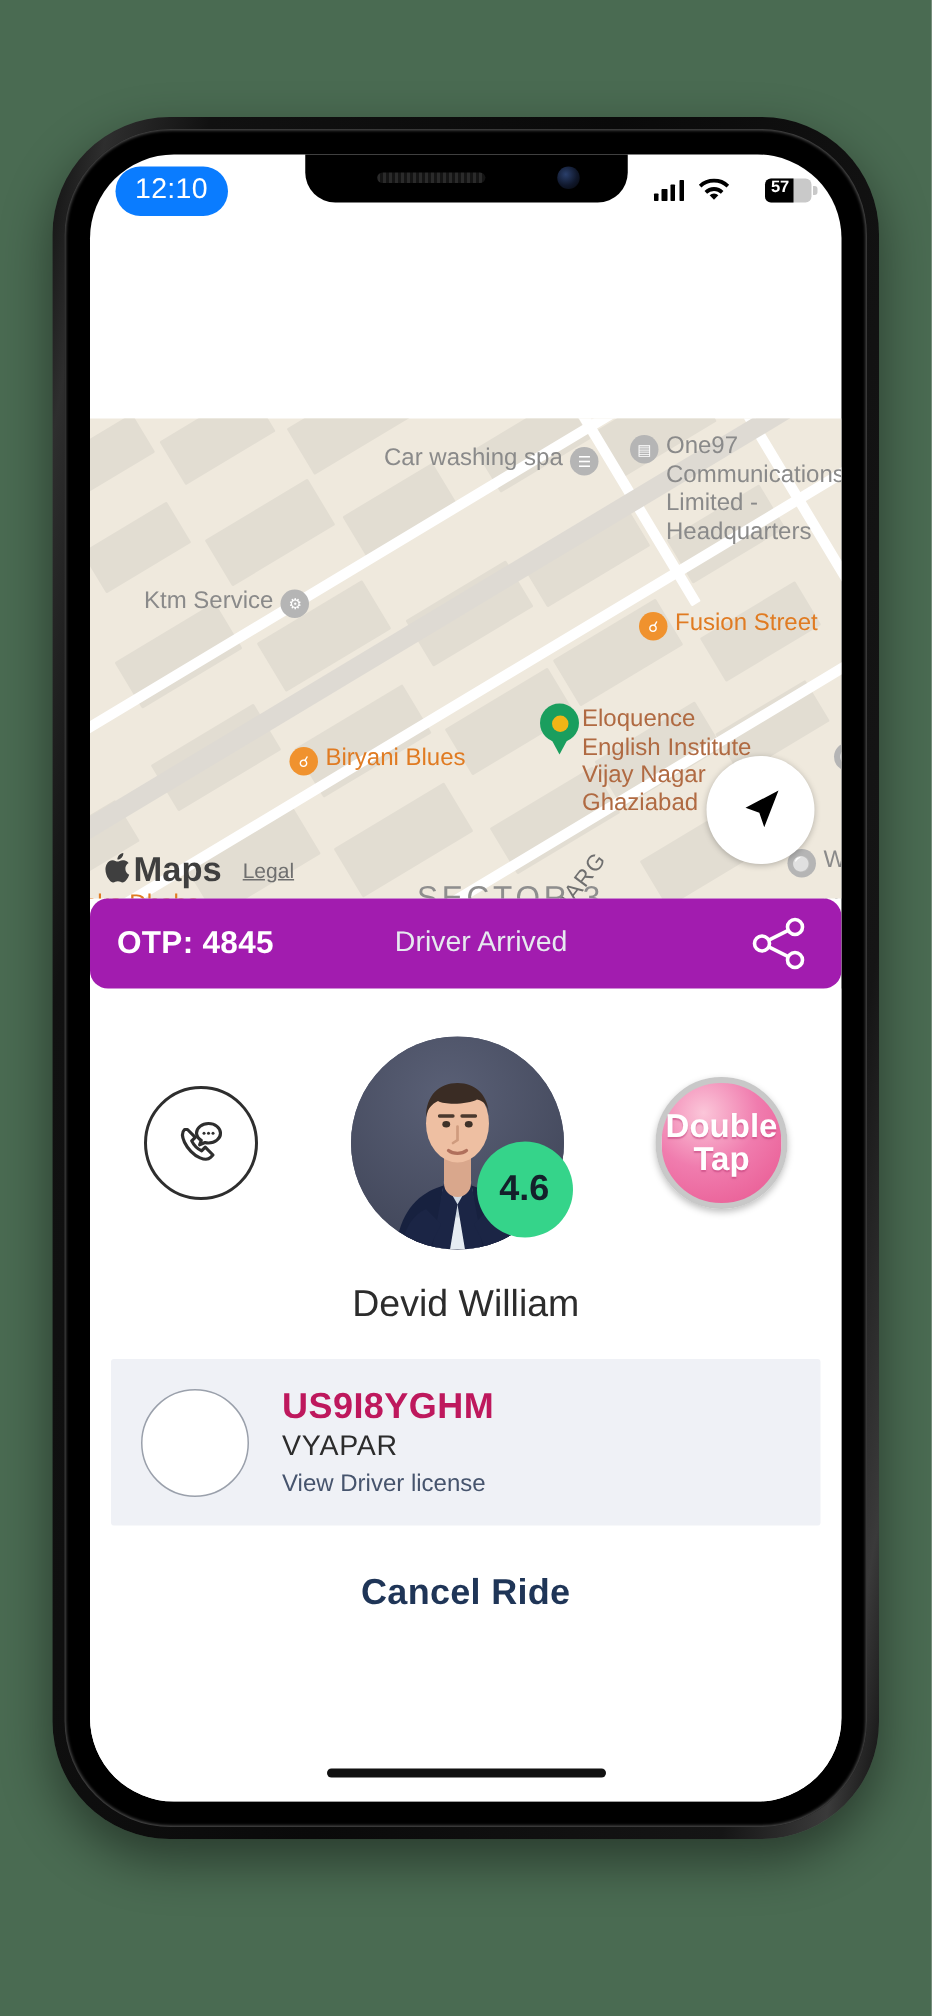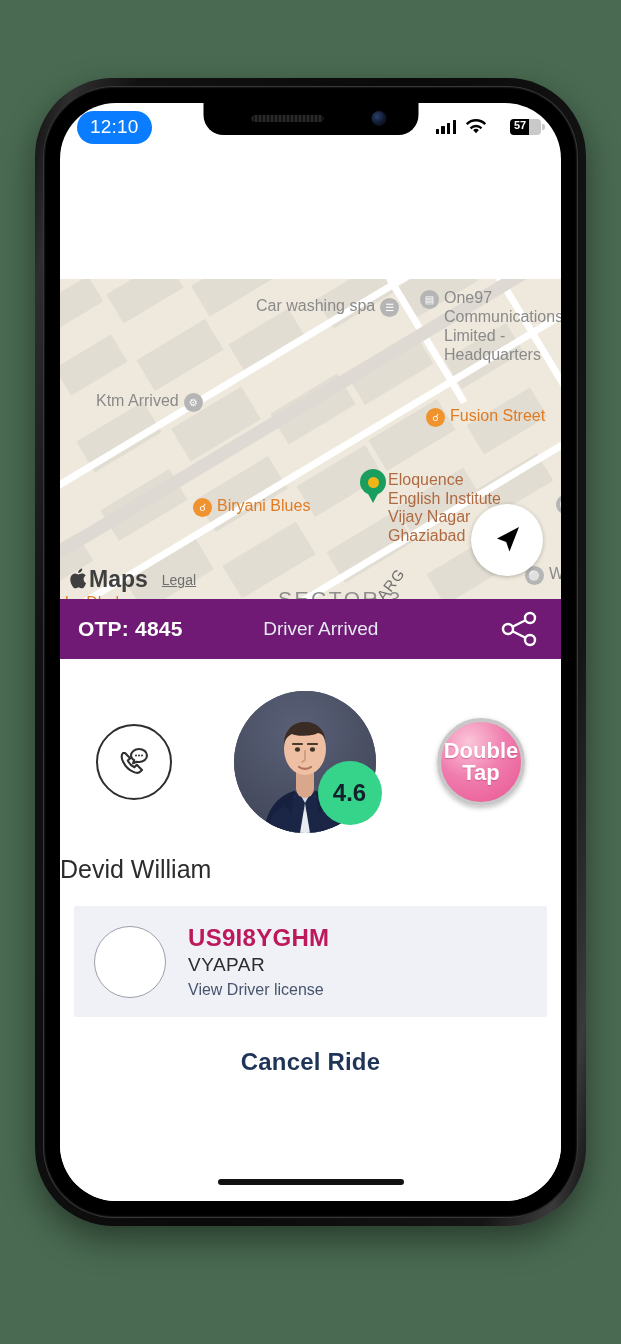--- a/index.html
+++ b/index.html
@@ -135,22 +135,22 @@
   .attr .maps{ font-size:23px; font-weight:600; color:#3f3f3f;
                display:flex; align-items:center; gap:2px; }
   .attr .legal{ font-size:14px; color:#6f6f6f; text-decoration:underline; }
   .navbtn{ position:absolute; right:18px; bottom:23px; width:72px; height:72px;
            border-radius:50%; background:#fff; box-shadow:0 1px 4px rgba(0,0,0,.25);
            display:flex; align-items:center; justify-content:center; }
 
   
   .otpbar{
     position:absolute; left:0; top:496px; width:100%; height:60px;
-    background:#701a75; display:flex; align-items:center;
-    padding:0 22px 0 18px; z-index:25;
+    background:#a21caf; display:flex; align-items:center;
+    padding:0 22px 0 18px; z-index:25;border-radius:12px;
   }
   .otp{ color:#fff; font-size:21px; font-weight:700; letter-spacing:.2px; }
   .status-lbl{ color:#e6e9ef; font-size:19px; flex:1; text-align:center;
                margin-right:40px; }
 
   
   .sheet{ position:absolute; left:0; top:556px; width:100%; bottom:0;
           background:#fff; }
   .driver-row{ display:flex; align-items:center; justify-content:space-between;
                padding:32px 36px 0 36px; }
@@ -166,21 +166,21 @@
            font-size:24px; color:#14202b;font-weight:bold; }
   .dtap{ width:88px; height:88px; border-radius:50%;
          background:radial-gradient(circle at 35% 25%,#f9b9d0 0%,#ef6ea5 48%,#e8budge 100%);
          background:radial-gradient(circle at 35% 25%,#fbc6d9 0%,#f07cae 46%,#e8568f 100%);
          border:4px solid #c8c8c8;
          display:flex; flex-direction:column; align-items:center;
          justify-content:center; box-shadow:0 2px 5px rgba(0,0,0,.25);
          line-height:1.02; }
   .dtap span{ color:#fff; font-size:22px; font-weight:700;
               text-shadow:0 1px 1px rgba(190,60,120,.55); }
-  .driver-name{ font-size:25px; color:#2c2c2c;
+  .driver-name{ text-align:center; font-size:25px; color:#2c2c2c;
                 margin-top:22px; padding-bottom:22px; }
 
   .veh{ background:#eff1f6; padding:18px 0 18px 0;
         display:flex; align-items:center; gap:22px;
         margin:0 14px; border-radius:2px; }
   .veh .thumb{ width:72px; height:72px; border-radius:50%;
                background:#fff; border:1.5px solid #9aa0ab; margin-left:20px; flex:none; }
   .veh .plate{ font-size:24px; font-weight:700; color:#be185d; letter-spacing:.3px; }
   .veh .make{ font-size:19px; color:#2c2c2c; margin-top:2px; letter-spacing:.5px; }
   .veh .lic{ font-size:16px; color:#46546d; margin-top:5px; }
@@ -275,21 +275,21 @@
 
       <div class="poi gry" style="left:196px;top:18px;">
         <span class="t">Car washing spa</span>
               <span class="dot">☰</span>
       </div>
       <div class="poi gry" style="left:360px;top:10px;">
         <span class="dot">▤</span>
         <span class="t" style="white-space:normal;width:140px;line-height:1.18;">One97 Communications Limited - Headquarters</span>
       </div>
       <div class="poi gry" style="left:36px;top:113px;">
-        <span class="t">Ktm Arrived</span>
+        <span class="t">Ktm Service</span>
               <span class="dot">⚙</span>
       </div>
       <div class="poi org" style="left:366px;top:128px;">
         <span class="dot">☌</span>
               <span class="t">Fusion Street</span>
       </div>
       <div class="poi org" style="left:133px;top:218px;">
         <span class="dot">☌</span>
               <span class="t">Biryani Blues</span>
       </div>

